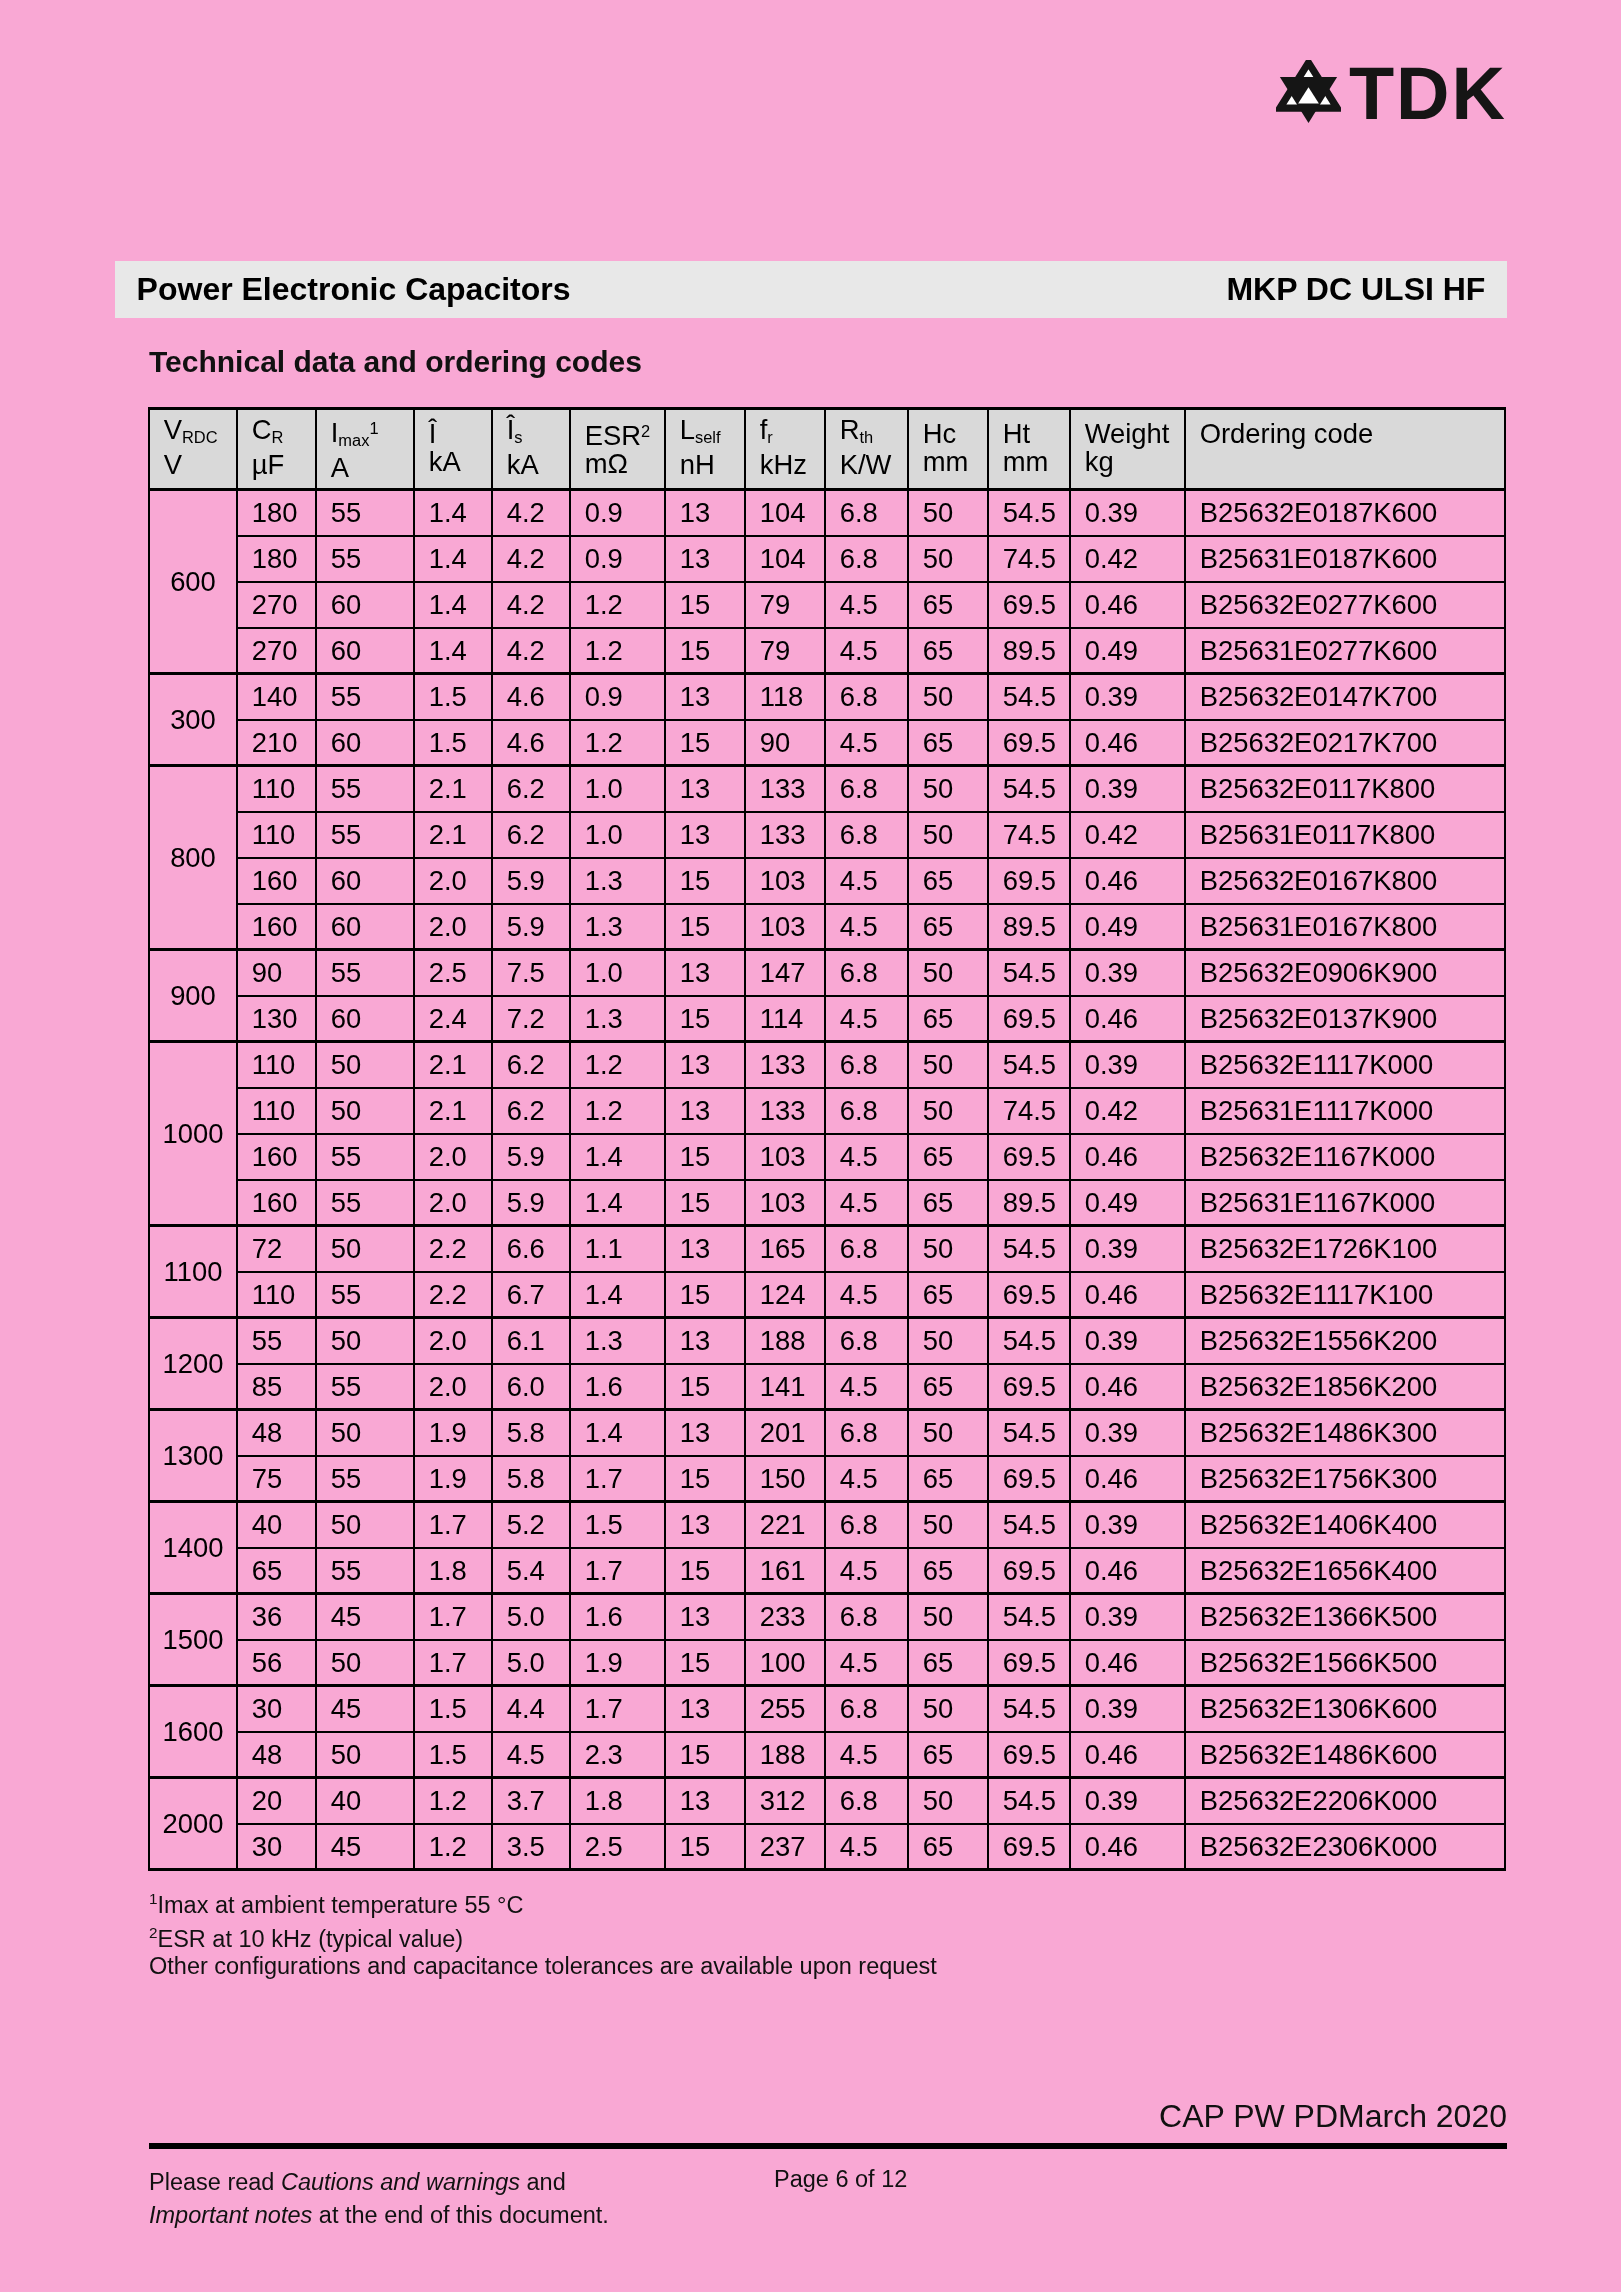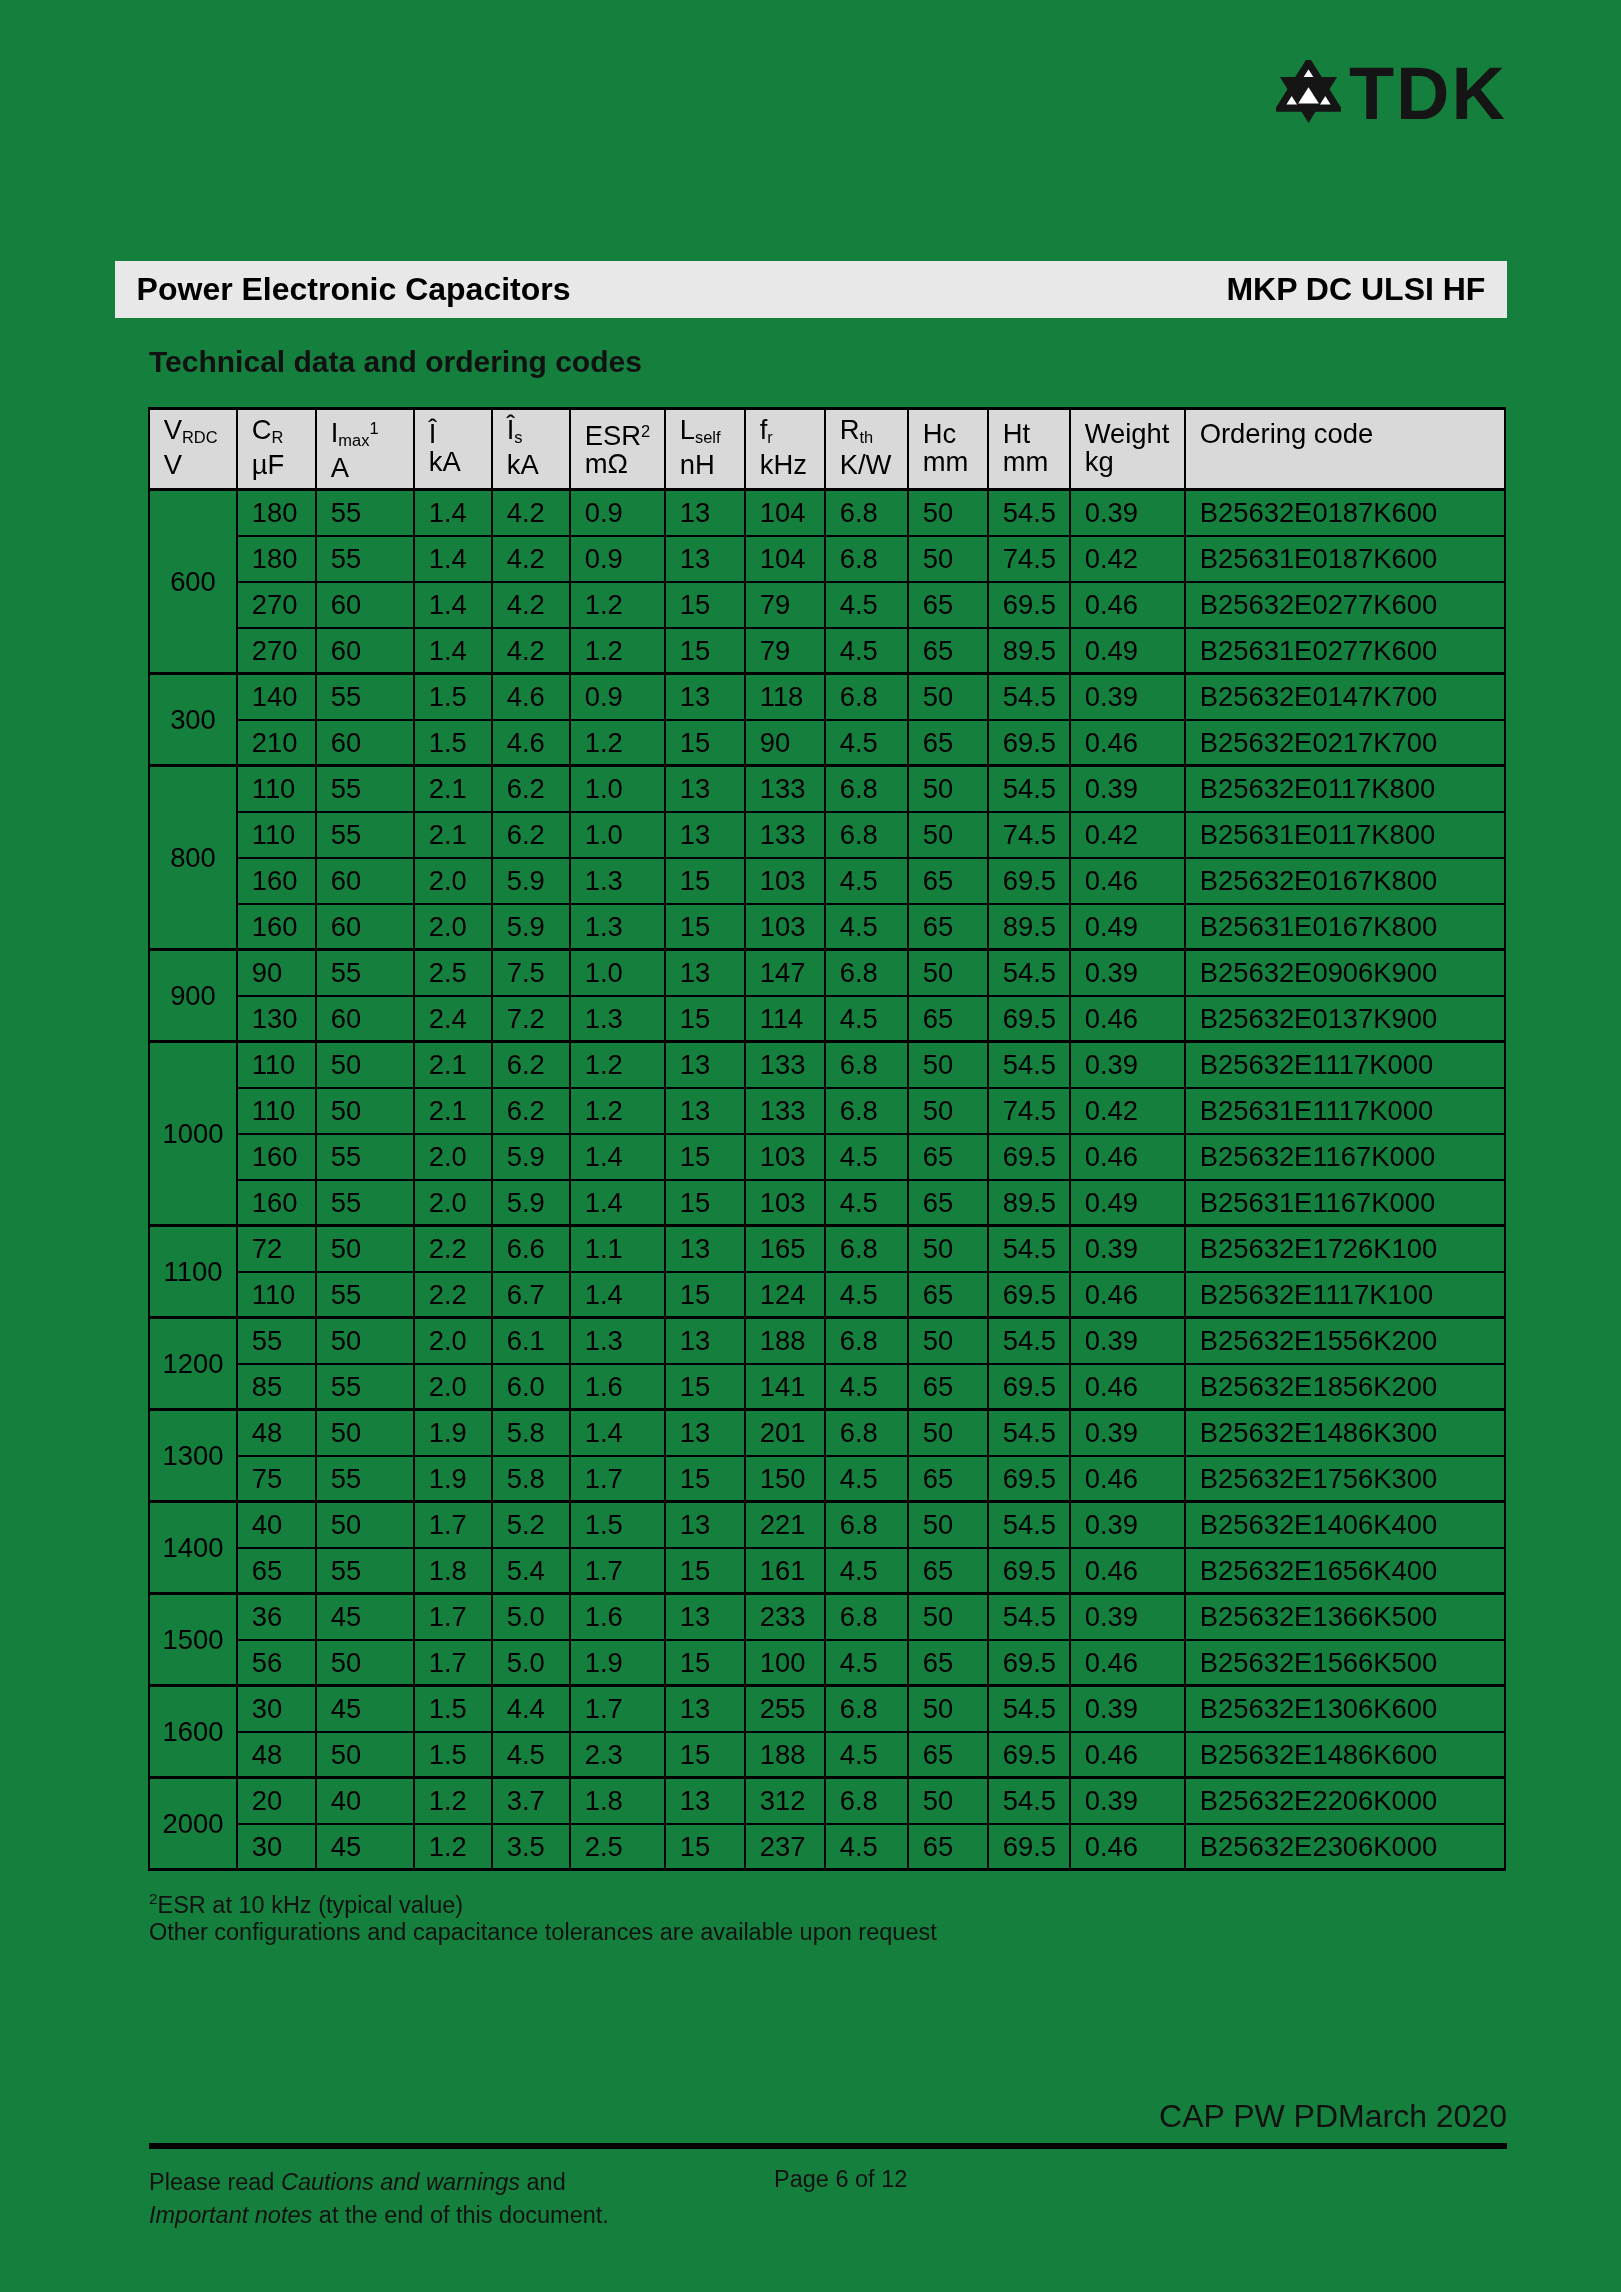--- a/index.html
+++ b/index.html
@@ -8,21 +8,21 @@
     --thead-bg:#d9d9d9;
     --ink:#111;
   }
   *{margin:0;padding:0;box-sizing:border-box;}
   html,body{background:#fff;}
   body{
     width:1621px;height:2293px;position:relative;
     font-family:"Liberation Sans", sans-serif;
     color:var(--ink);
   }
-  .page{position:relative;width:1621px;height:2293px;overflow:hidden;background:#15803d;}
+  .page{position:relative;width:1621px;height:2293px;overflow:hidden;background:#f9a8d4;}
 
   
   .logo{position:absolute;top:57px;right:114px;display:flex;align-items:center;gap:7.8px;}
   .logo-text{font-size:74px;font-weight:900;letter-spacing:2px;line-height:1;color:#151515;}
 
   
   .bar{position:absolute;left:115px;width:1392px;display:flex;justify-content:space-between;
        align-items:center;padding:0 21.6px;font-weight:bold;font-size:32px;}
   .bar1{top:192px;height:57px;background:var(--bar-gray);color:#fff;}
   .bar2{top:253px;height:57px;background:var(--bar-light);color:#000;margin-top:8px;}
@@ -592,20 +592,21 @@
           <td>4.5</td>
           <td>65</td>
           <td>69.5</td>
           <td>0.46</td>
           <td>B25632E2306K000</td>
         </tr>
       </tbody>
   </table>
 
   <div class="footnotes" id="footnotes">
+      <div class="footnote"><sup>1</sup><span>Imax at ambient temperature 55 °C</span></div>
       <div class="footnote"><sup>2</sup><span>ESR at 10 kHz (typical value)</span></div>
       <div class="footnote"><span>Other configurations and capacitance tolerances are available upon request</span></div>
     </div>
 
   <div class="footer-meta">
     <span>CAP PW PD</span>
     <span>March 2020</span>
   </div>
   <div class="footer-rule"></div>
   <div class="footer-note" id="footer-note"><span>Please read </span><span class="it">Cautions and warnings</span><span> and</span><br><span class="it">Important notes</span><span> at the end of this document.</span></div>

